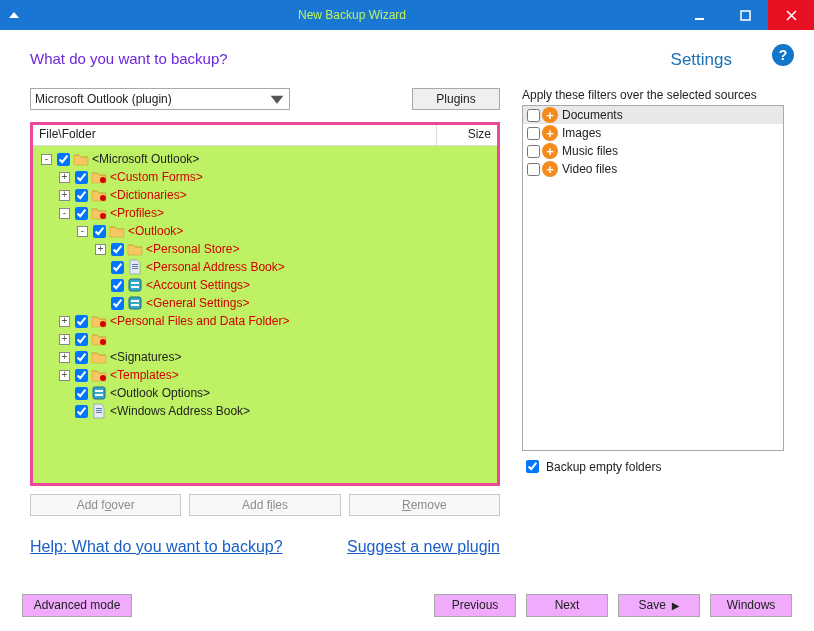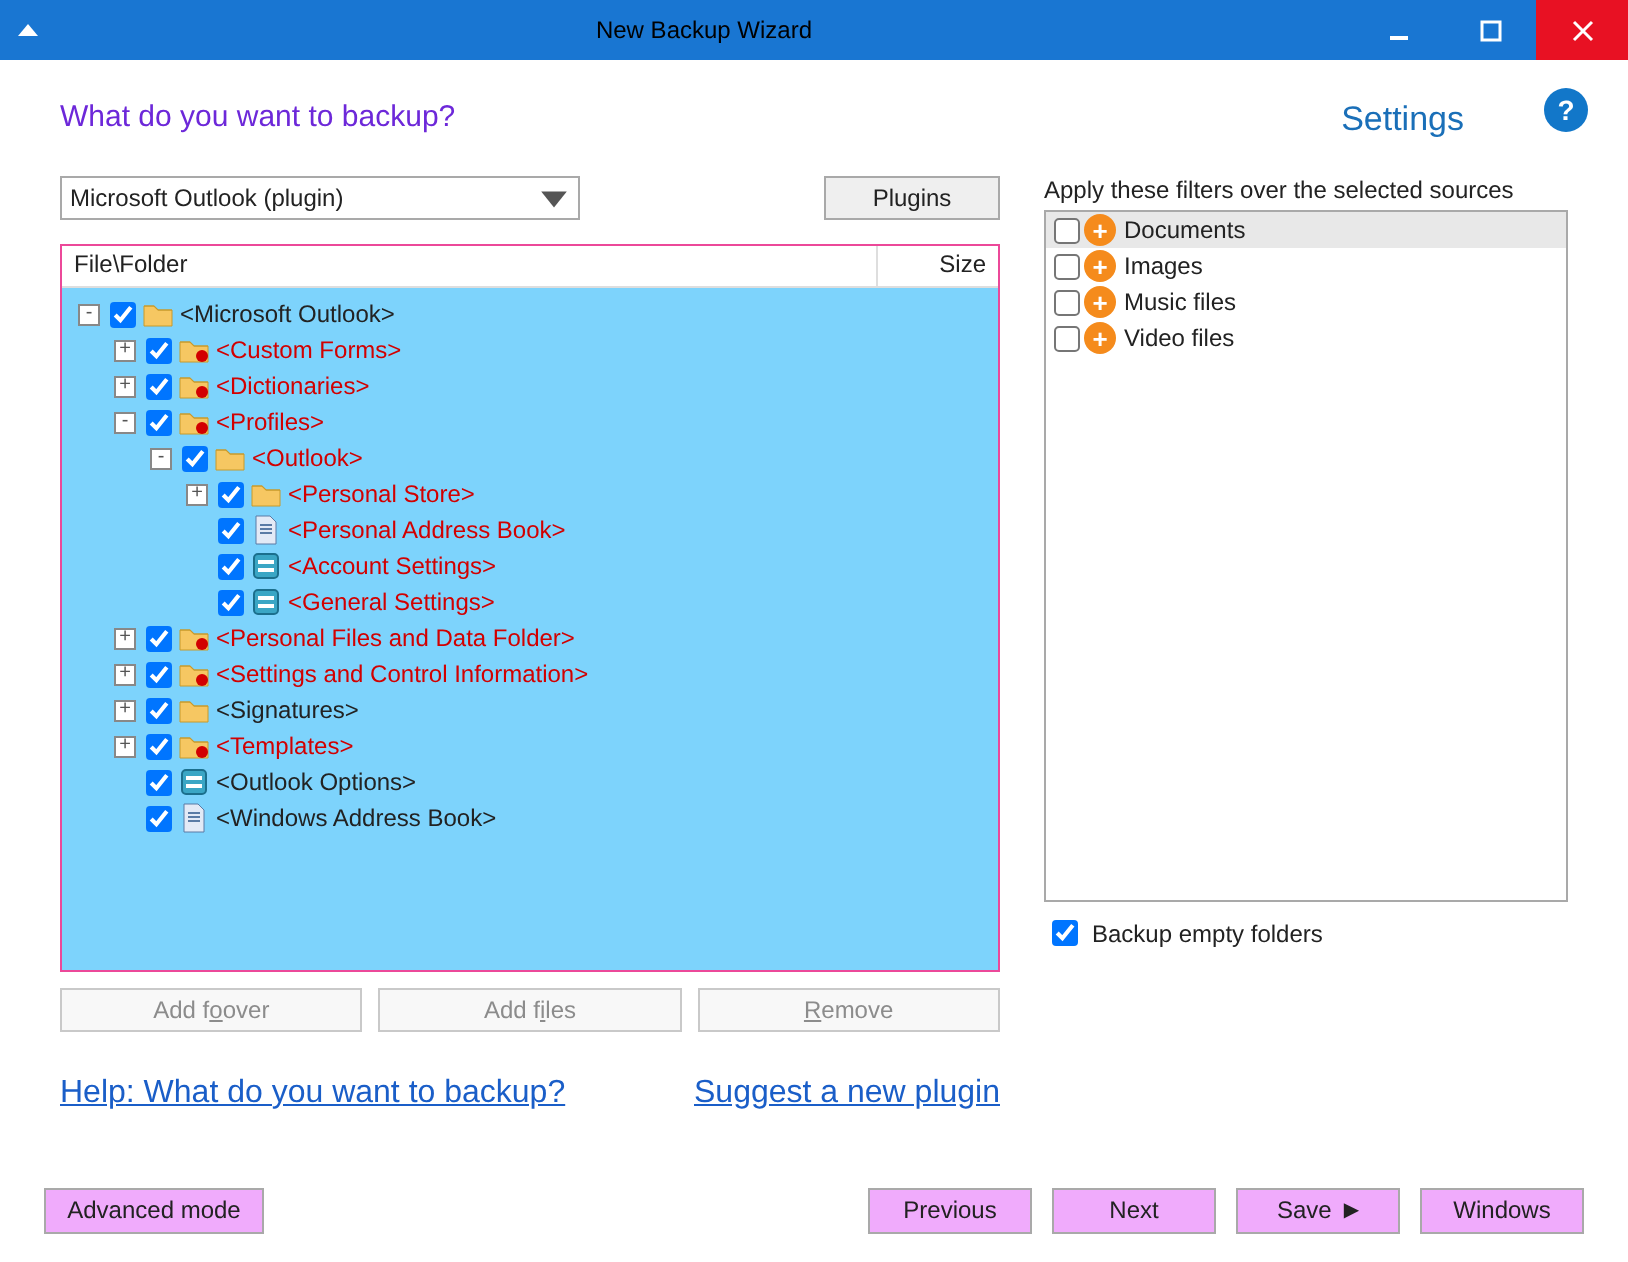--- a/index.html
+++ b/index.html
@@ -1,20 +1,20 @@
 <!DOCTYPE html>
 <html><head>
 <meta charset="utf-8">
 <style>
   * { box-sizing: border-box; font-family: "Segoe UI", Tahoma, Arial, sans-serif; }
   html,body { margin:0; padding:0; }
   body { width:814px; height:631px; background:#fff; overflow:hidden; font-size:12px; color:#222; }
 
   
-  .titlebar { height:30px; background:#1976d2; color:#000000; display:flex; align-items:center; position:relative; }
+  .titlebar { height:30px; background:#1976d2; color:#bef264; display:flex; align-items:center; position:relative; }
   .titlebar .sysmenu { width:28px; display:flex; align-items:center; justify-content:center; height:100%; }
   .titlebar .sysmenu svg { width:12px; height:12px; }
   .titlebar .title { flex:1; text-align:center; font-size:12px; }
   .winbtns { display:flex; height:100%; }
   .winbtn { width:46px; height:100%; display:flex; align-items:center; justify-content:center; color:#fff; }
   .winbtn.close { background:#e81123; }
   .winbtn svg { width:11px; height:11px; }
 
   .content { position:absolute; top:30px; left:0; right:0; bottom:42px; padding:14px 30px 0 30px; }
 
@@ -28,21 +28,21 @@
 
   .leftcol { width:470px; }
   .rightcol { flex:1; }
 
   .combo-row { display:flex; gap:10px; align-items:center; }
   .combo { flex:0 0 260px; height:22px; border:1px solid #a9a9a9; background:#fff; display:flex; align-items:center; padding:0 4px; position:relative; }
   .combo .combo-label { flex:1; font-size:12px; }
   .combo .combo-arrow { width:16px; height:16px; display:flex; align-items:center; justify-content:center; }
   .plugins-btn { width:88px; height:22px; border:1px solid #a9a9a9; background:#efefef; font-size:12px; text-align:center; line-height:20px; margin-left:auto; }
 
-  .treepanel { border:1px solid #ec4899; margin-top:12px; height:364px; background:#7dd3fc; position:relative; }
+  .treepanel { border:3px solid #ec4899; margin-top:12px; height:364px; background:#bef264; position:relative; }
   .treeheader { height:21px; border-bottom:1px solid #dedede; display:flex; font-size:12px; background:#fff; }
   .treeheader .th-left { flex:1; padding:2px 6px; border-right:1px solid #dedede; }
   .treeheader .th-right { width:60px; padding:2px 6px; text-align:right; }
   .treebody { position:absolute; top:21px; left:0; right:0; bottom:0; overflow:auto; padding:4px 0; }
   .treebody::-webkit-scrollbar { width:16px; }
   .treebody::-webkit-scrollbar-track { background:#f0f0f0; }
   .treebody::-webkit-scrollbar-thumb { background:#c9c9c9; border:1px solid #b0b0b0; }
 
   .node { display:flex; align-items:center; height:18px; white-space:nowrap; }
   .pm { width:11px; height:11px; border:1px solid #888; background:#fff; display:flex; align-items:center; justify-content:center; font-size:10px; line-height:8px; color:#555; margin-right:3px; }
@@ -269,21 +269,20 @@
               <span style="display:inline-block;width:26px"></span>
               <span class="pm">+</span>
               <input type="checkbox" class="cb" checked="" style="">
               <span class="icon">
                 <svg width="16" height="16" viewBox="0 0 16 16">
                   <path class="svgfolder" d="M1 4 h5 l2 2 h7 v8 h-14 z"></path>
                   <path d="M1 4 h5 l2 2 h7" fill="none" stroke="#c89a2b" stroke-width=".6"></path>
                   <circle cx="12" cy="11" r="3" fill="#d20000"></circle>
                 </svg>
               </span>
-              <span class="label red">&lt;Settings and Control Information&gt;</span>
             </div>
             <div class="node">
               <span style="display:inline-block;width:26px"></span>
               <span class="pm">+</span>
               <input type="checkbox" class="cb" checked="" style="">
               <span class="icon">
                 <svg width="16" height="16" viewBox="0 0 16 16">
                   <path class="svgfolder" d="M1 4 h5 l2 2 h7 v8 h-14 z"></path>
                   <path d="M1 4 h5 l2 2 h7" fill="none" stroke="#c89a2b" stroke-width=".6"></path>
                 </svg>

